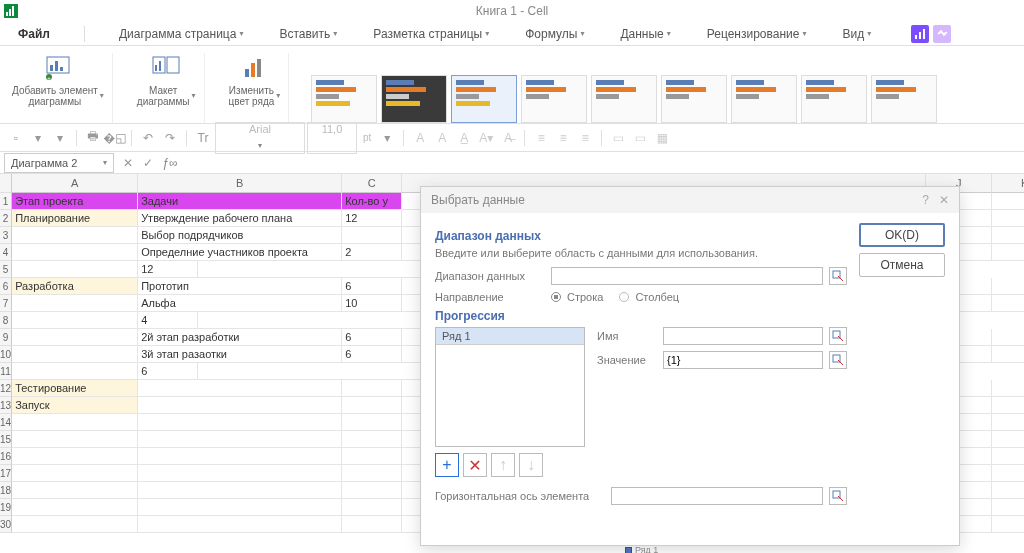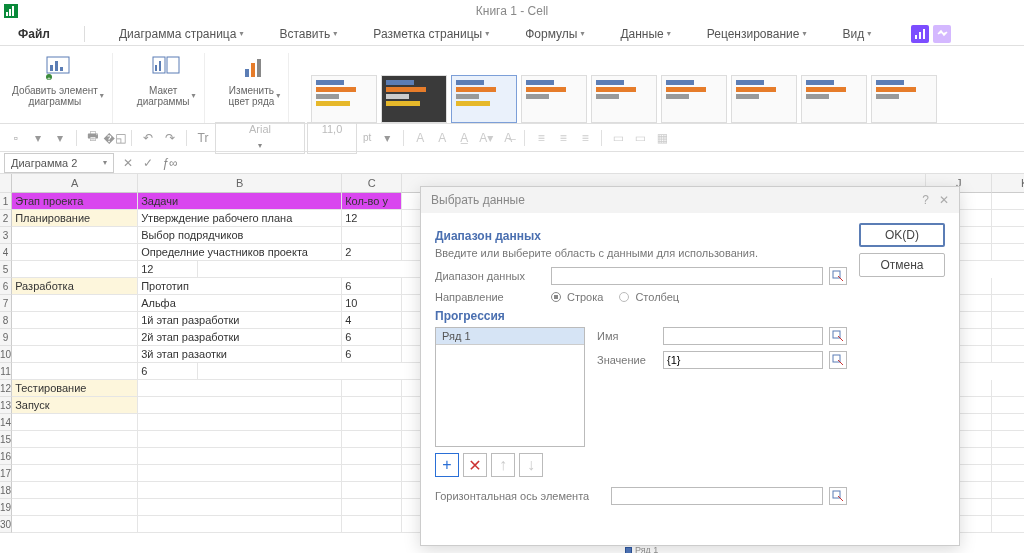--- a/index.html
+++ b/index.html
@@ -427,21 +427,20 @@
         <div class="row">
           <div class="cell c-a"></div>
           <div class="cell c-b">Альфа</div>
           <div class="cell c-c">10</div>
           <div class="cell" style="width: 524px; border-right: none;"></div>
           <div class="cell c-rest"></div>
           <div class="cell c-rest"></div>
         </div>
         <div class="row">
           <div class="cell c-a"></div>
-          <div class="cell c-b">1й этап разработки</div>
           <div class="cell c-c">4</div>
           <div class="cell" style="width: 524px; border-right: none;"></div>
           <div class="cell c-rest"></div>
           <div class="cell c-rest"></div>
         </div>
         <div class="row">
           <div class="cell c-a"></div>
           <div class="cell c-b">2й этап разработки</div>
           <div class="cell c-c">6</div>
           <div class="cell" style="width: 524px; border-right: none;"></div>

